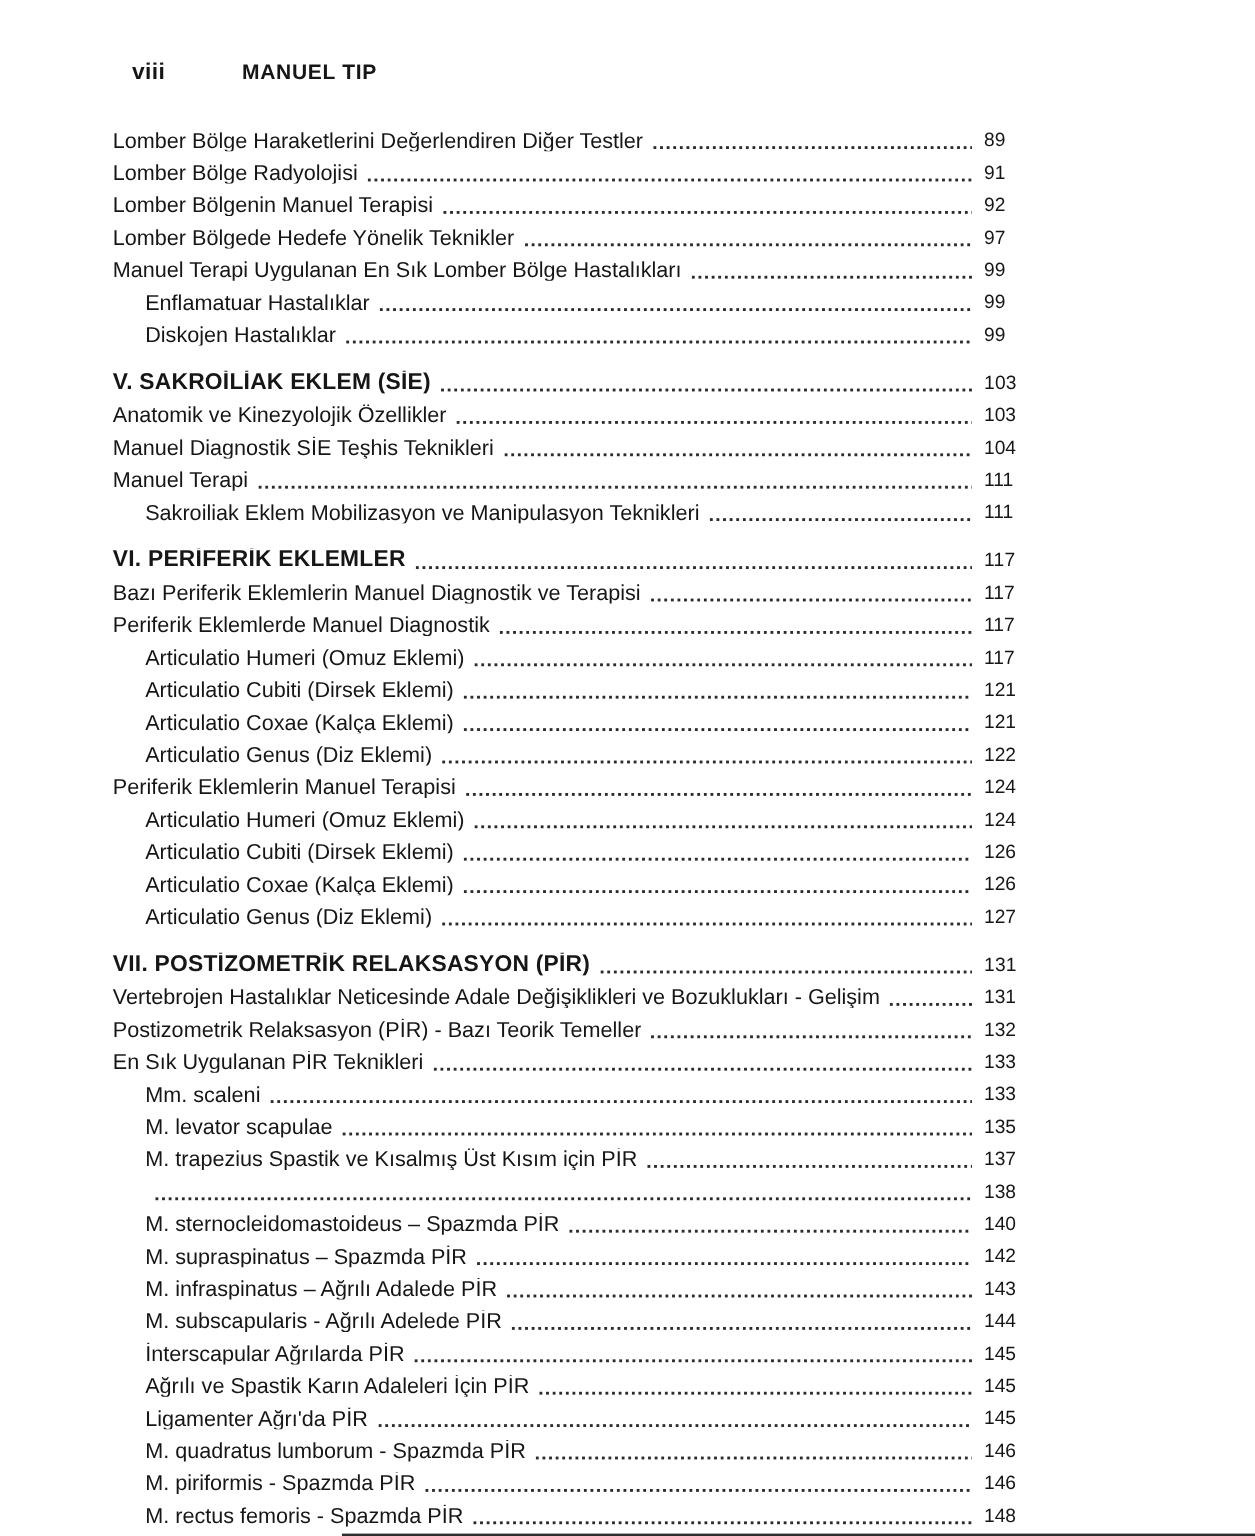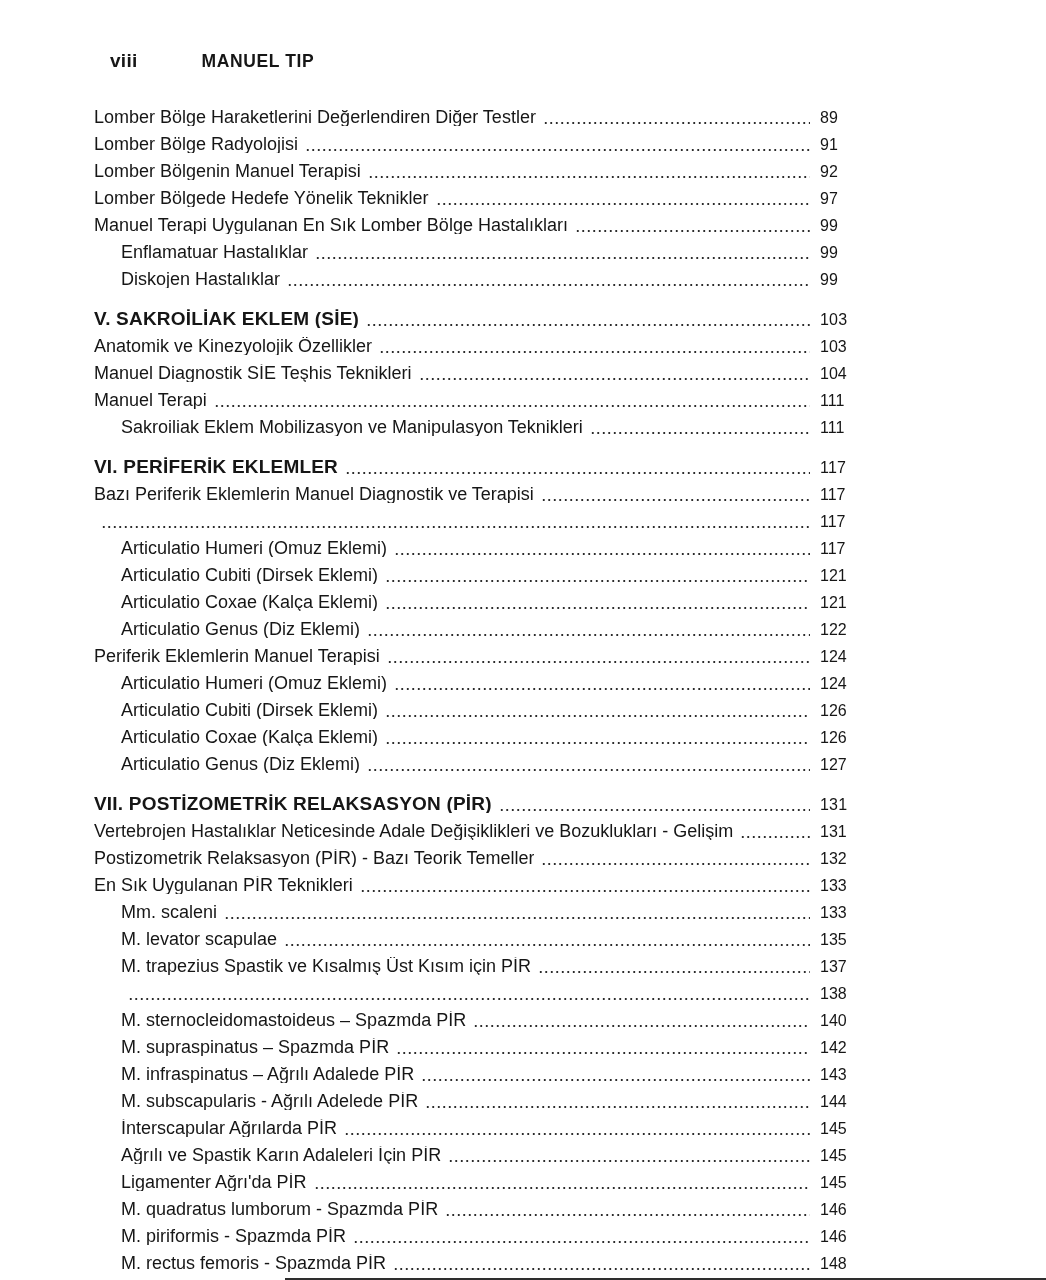--- a/index.html
+++ b/index.html
@@ -172,20 +172,21 @@
     <span class="label">VI. PERİFERİK EKLEMLER</span>
     <span class="dots"></span>
     <span class="pg">117</span>
   </div>
       <div class="row">
     <span class="label">Bazı Periferik Eklemlerin Manuel Diagnostik ve Terapisi</span>
     <span class="dots"></span>
     <span class="pg">117</span>
   </div>
       <div class="row">
+    <span class="label">Periferik Eklemlerde Manuel Diagnostik</span>
     <span class="dots"></span>
     <span class="pg">117</span>
   </div>
       <div class="row indent">
     <span class="label">Articulatio Humeri (Omuz Eklemi)</span>
     <span class="dots"></span>
     <span class="pg">117</span>
   </div>
       <div class="row indent">
     <span class="label">Articulatio Cubiti (Dirsek Eklemi)</span>

